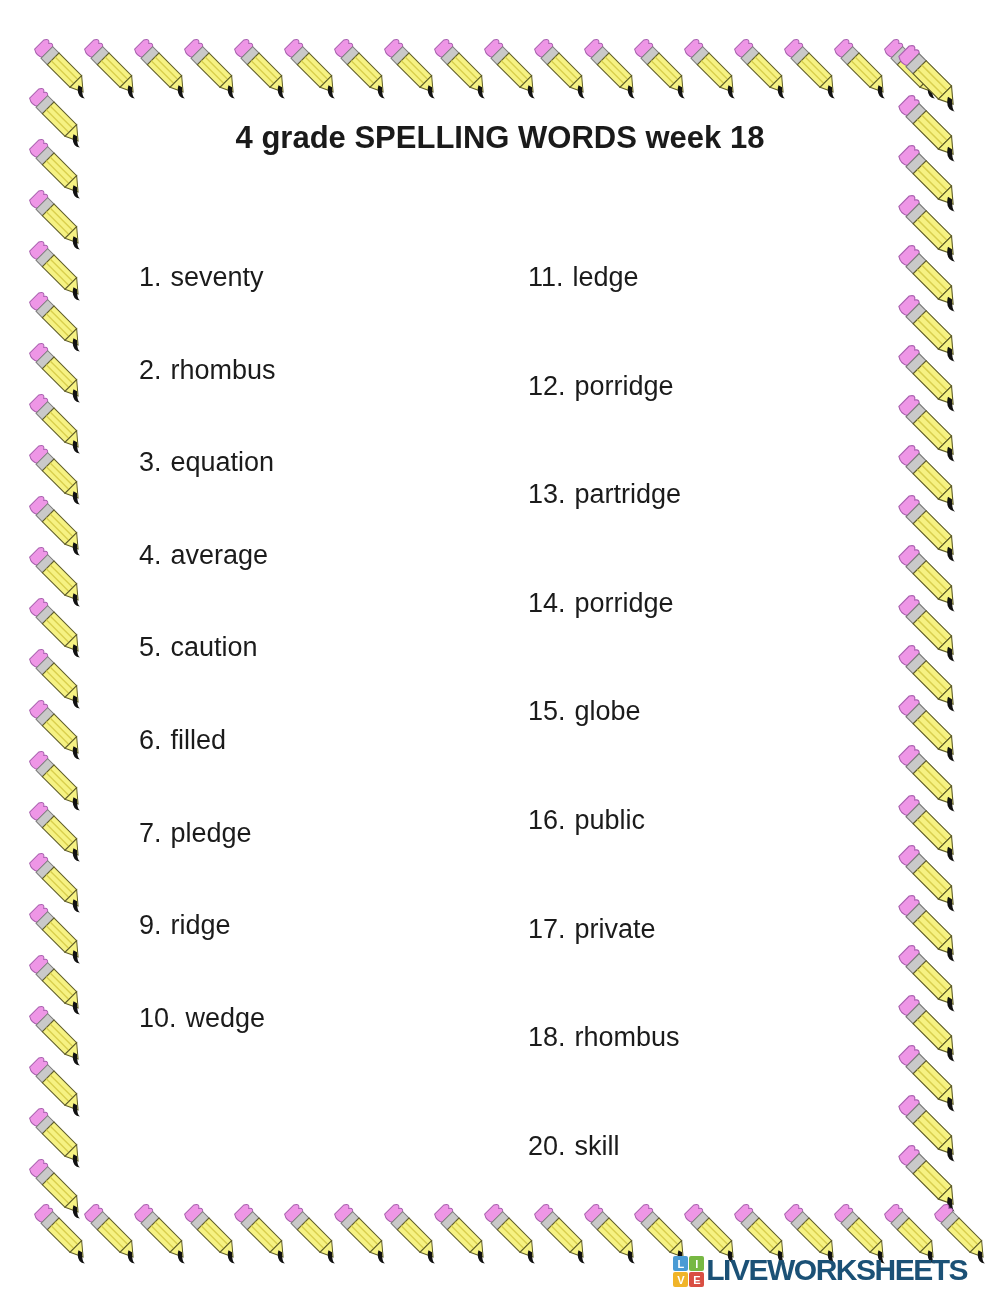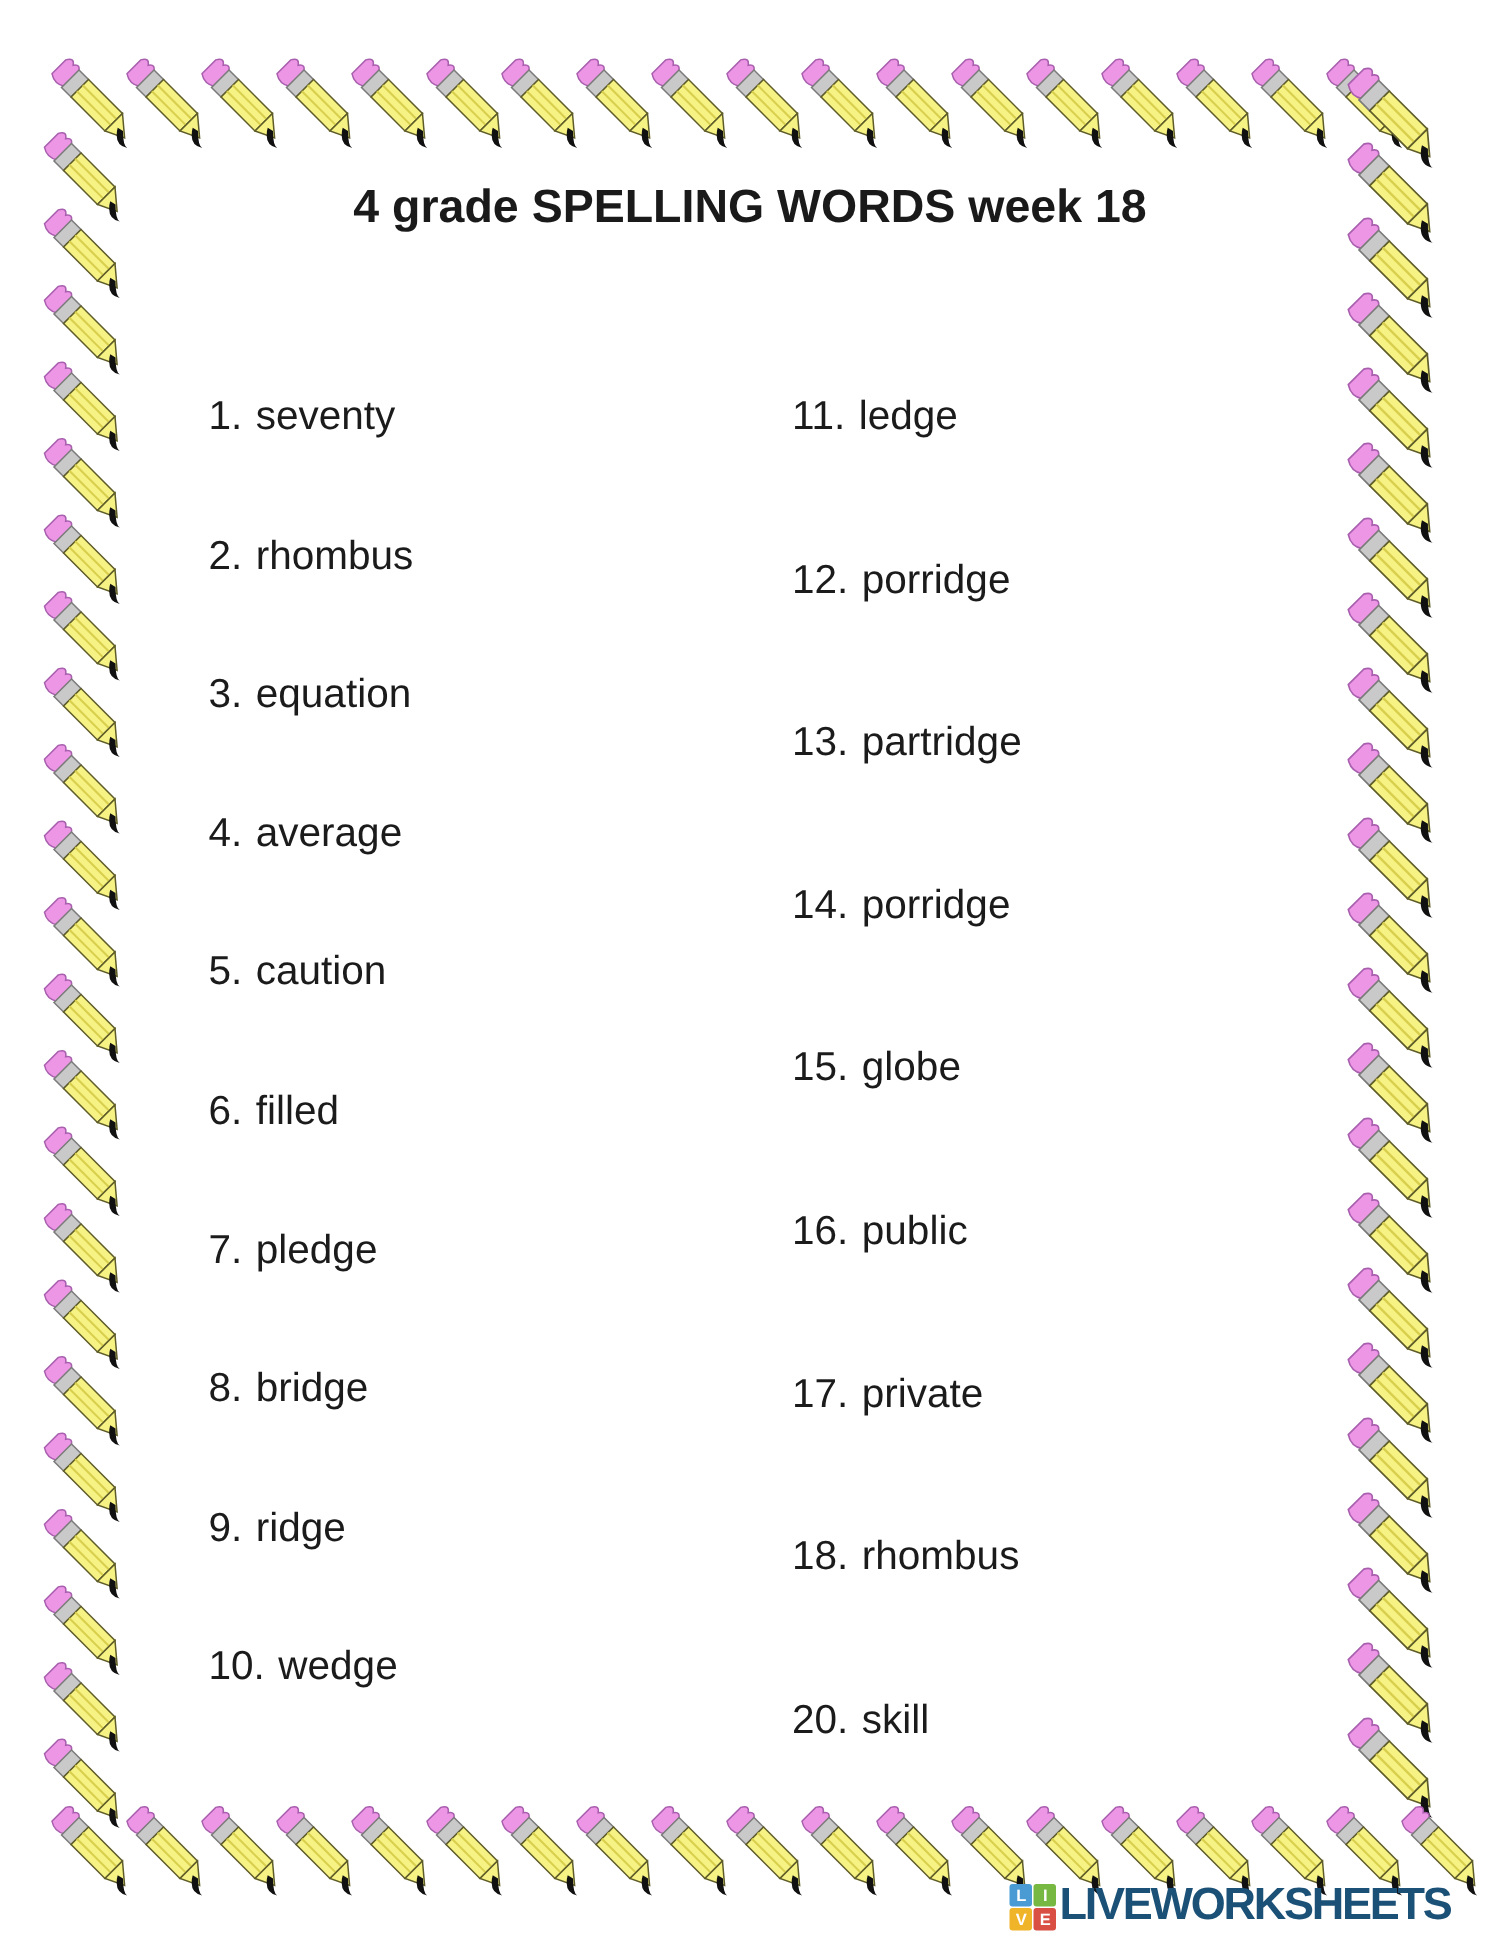--- a/index.html
+++ b/index.html
@@ -1013,23 +1013,20 @@
   </div>
 
   <div class="word-item">
     <span class="num">6.</span><span class="word">filled</span>
   </div>
 
   <div class="word-item">
     <span class="num">7.</span><span class="word">pledge</span>
   </div>
 
-  <div class="word-item">
-    <span class="num">8.</span><span class="word">bridge</span>
-  </div>
 
   <div class="word-item">
     <span class="num">9.</span><span class="word">ridge</span>
   </div>
 
   <div class="word-item">
     <span class="num">10.</span><span class="word">wedge</span>
   </div>
 </div>
   <div class="col col-right">

